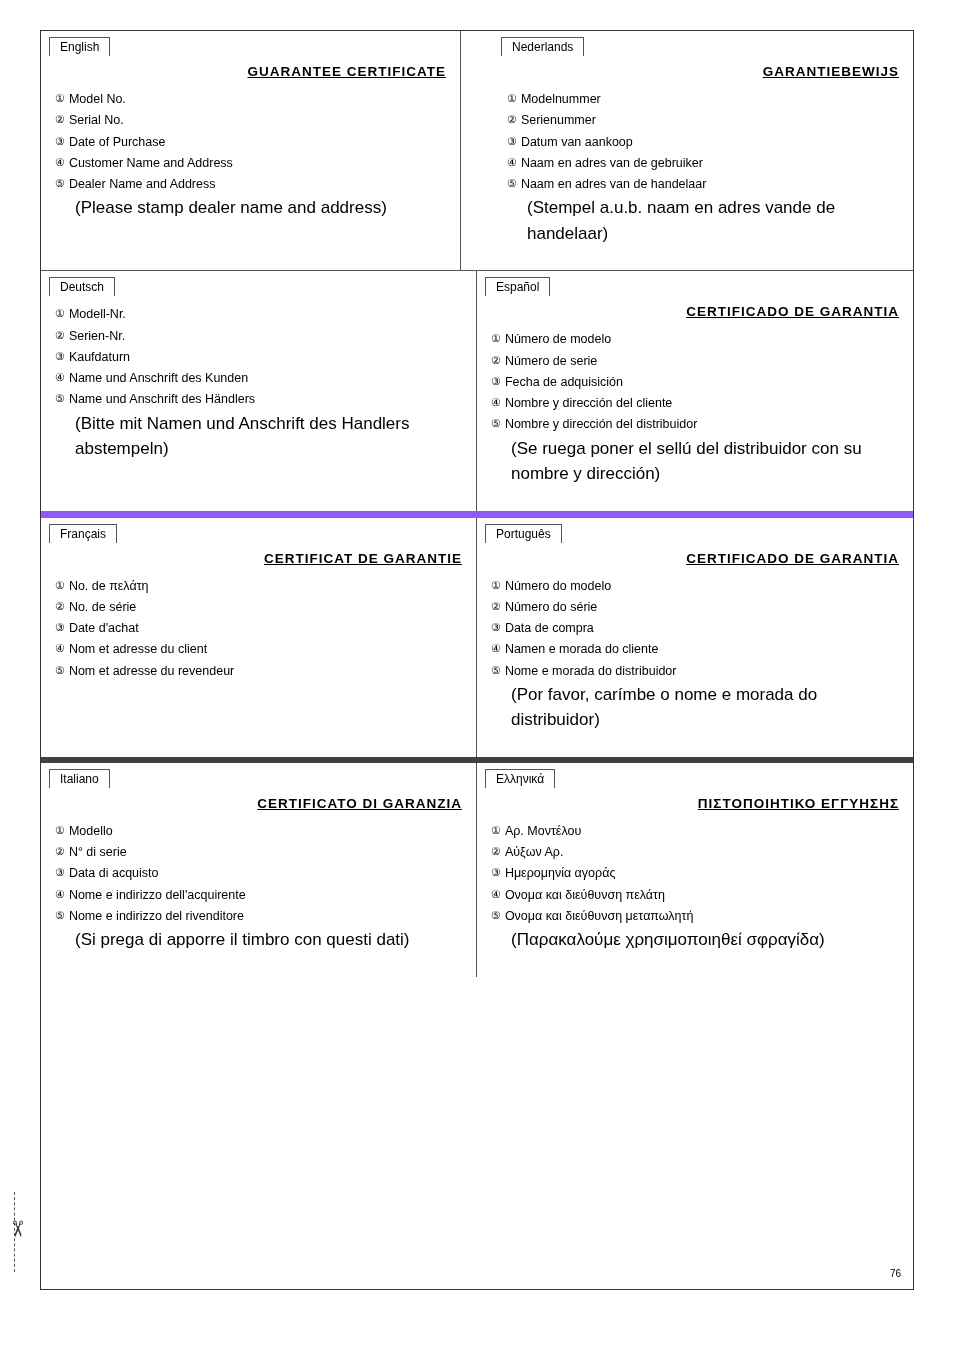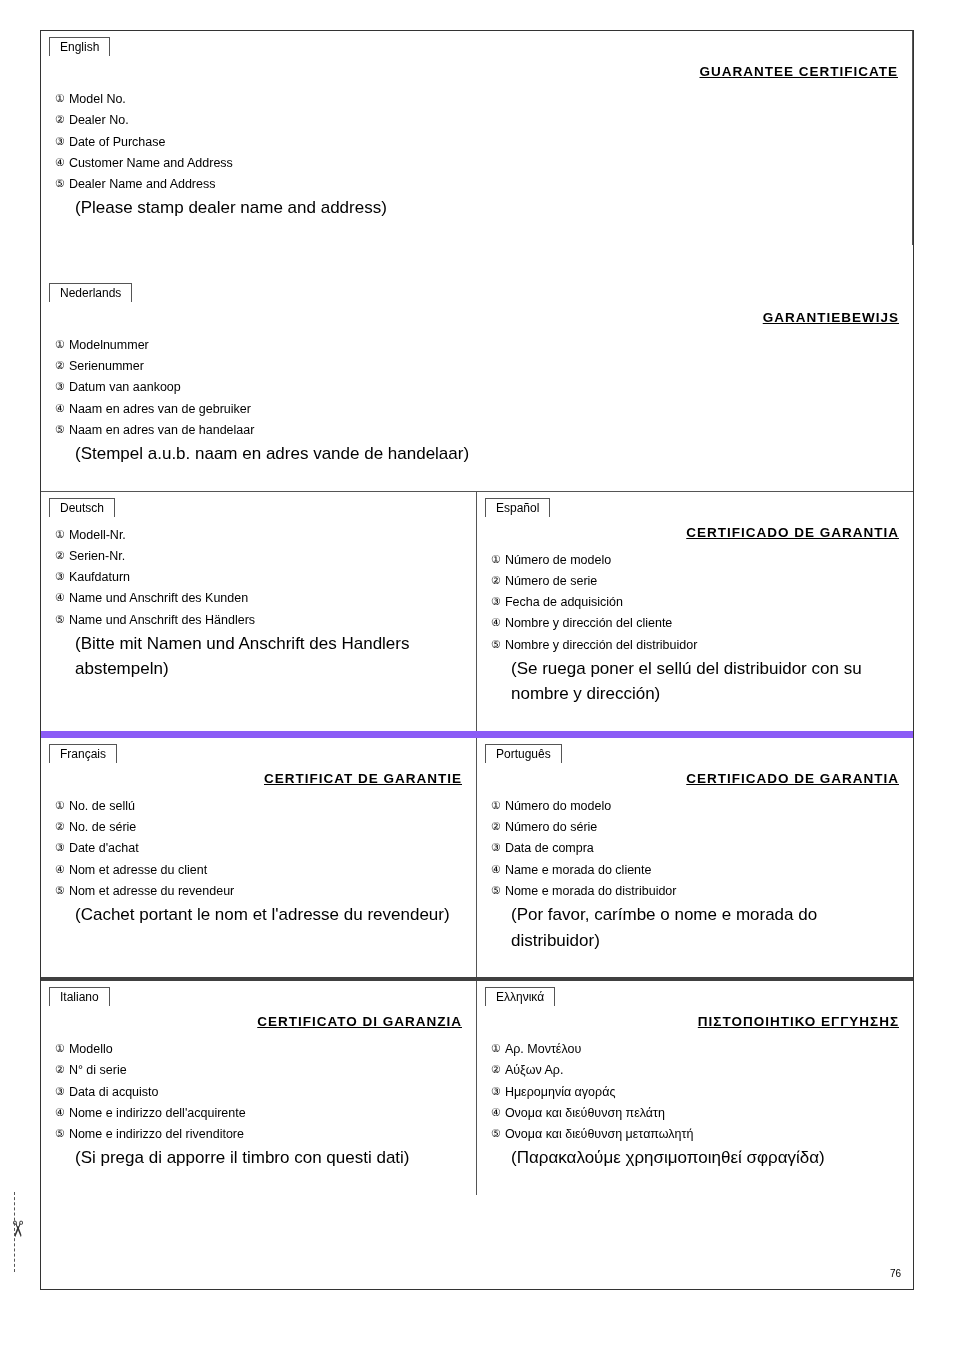--- a/index.html
+++ b/index.html
@@ -65,35 +65,35 @@
     }
 
     .indent {
       padding-left: 20px;
       font-size: 17px;
       line-height: 1.5;
     }
 
     .row-top {
       display: grid;
-      grid-template-columns: 1fr;
+      grid-template-columns: 1fr 1fr;
       border-bottom: 1px solid #555;
       gap: 32px;
     }
 
     .row-mid {
       display: grid;
       grid-template-columns: 1fr 1fr;
       border-bottom: 7px solid #8b5cf6;
     }
 
     .row-bot {
       display: grid;
       grid-template-columns: 1fr 1fr;
-      border-bottom: 4px solid #404040;
+      border-bottom: 6px solid #404040;
     }
 
     .row-last {
       display: grid;
       grid-template-columns: 1fr 1fr;
     }
 
     .cell {
       padding: 0 0 10px 0;
     }
@@ -119,21 +119,21 @@
       <div class="section-tab">English</div>
       <div class="section-content">
         <div class="section-title">GUARANTEE  CERTIFICATE</div>
         <ul class="section-list">
           <li>
               <span class="num">①</span>
               <span class="text">Model  No.</span>
             </li>
           <li>
               <span class="num">②</span>
-              <span class="text">Dealer  No.</span>
+              <span class="text">Serial  No.</span>
             </li>
           <li>
               <span class="num">③</span>
               <span class="text">Date  of  Purchase</span>
             </li>
           <li>
               <span class="num">④</span>
               <span class="text">Customer  Name  and  Address</span>
             </li>
           <li>
@@ -244,41 +244,38 @@
   </div>
 
   <div class="row-bot">
     <div class="cell">
       <div class="section-tab">Français</div>
       <div class="section-content">
         <div class="section-title">CERTIFICAT  DE  GARANTIE</div>
         <ul class="section-list">
           <li>
               <span class="num">①</span>
-              <span class="text">No.  de  sellú</span>
+              <span class="text">No.  de  πελάτη</span>
             </li>
           <li>
               <span class="num">②</span>
               <span class="text">No.  de  série</span>
             </li>
           <li>
               <span class="num">③</span>
               <span class="text">Date  d'achat</span>
             </li>
           <li>
               <span class="num">④</span>
               <span class="text">Nom  et  adresse  du  client</span>
             </li>
           <li>
               <span class="num">⑤</span>
               <span class="text">Nom  et  adresse  du  revendeur</span>
             </li>
-          <li>
-              <span class="text indent">(Cachet  portant  le  nom  et  l'adresse  du  revendeur)</span>
-            </li>
         </ul>
       </div>
     </div>
     <div class="cell">
       <div class="section-tab">Português</div>
       <div class="section-content">
         <div class="section-title">CERTIFICADO  DE  GARANTIA</div>
         <ul class="section-list">
           <li>
               <span class="num">①</span>
@@ -287,21 +284,21 @@
           <li>
               <span class="num">②</span>
               <span class="text">Número  do  série</span>
             </li>
           <li>
               <span class="num">③</span>
               <span class="text">Data  de  compra</span>
             </li>
           <li>
               <span class="num">④</span>
-              <span class="text">Name  e  morada  do  cliente</span>
+              <span class="text">Namen  e  morada  do  cliente</span>
             </li>
           <li>
               <span class="num">⑤</span>
               <span class="text">Nome  e  morada  do  distribuidor</span>
             </li>
           <li>
               <span class="text indent">(Por  favor,  carímbe  o  nome  e  morada  do  distribuidor)</span>
             </li>
         </ul>
       </div>

